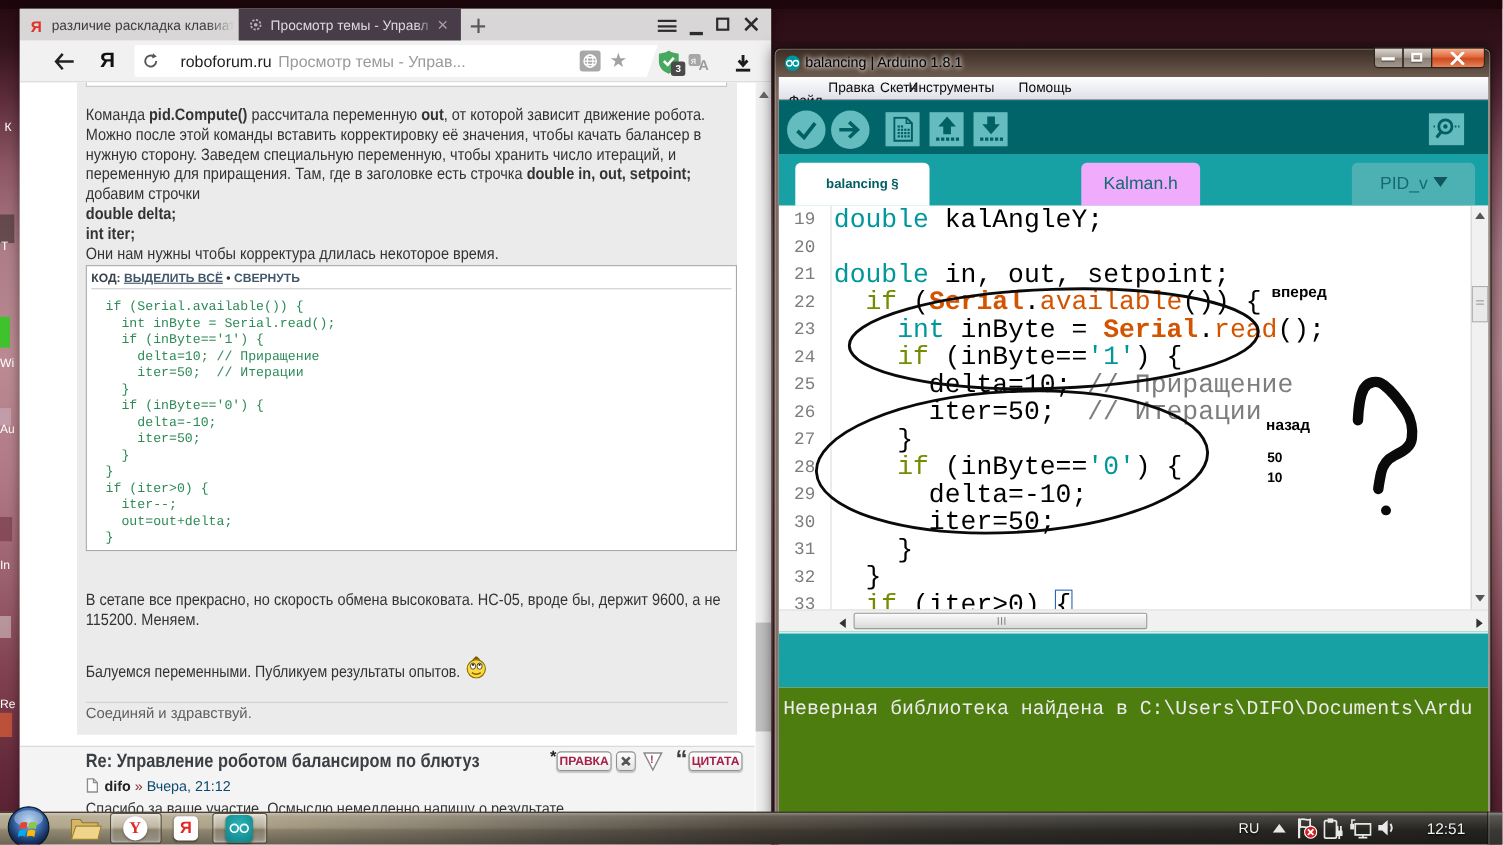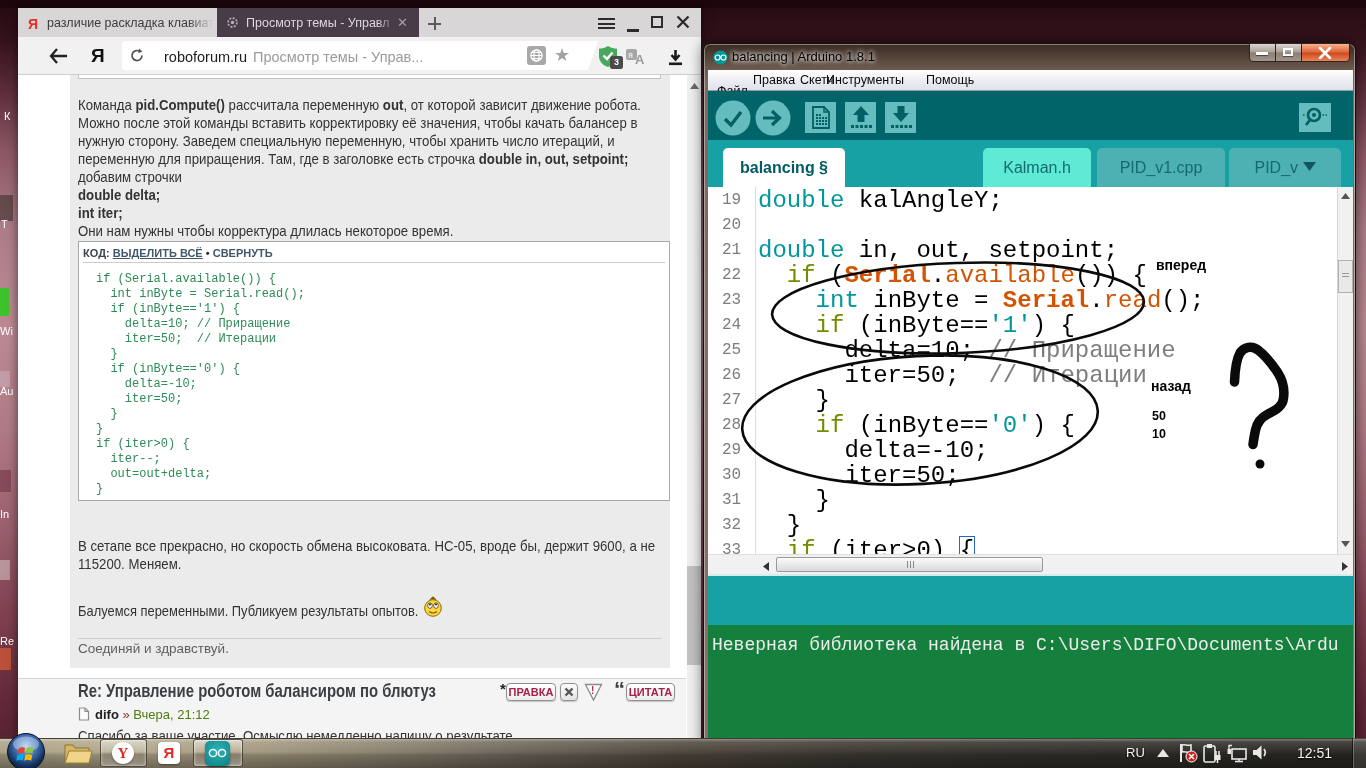--- a/index.html
+++ b/index.html
@@ -158,21 +158,21 @@
             <path d="M1.5 1.5 L17.5 1.5 L9.5 17 Z" fill="#fff" stroke="#8a8a8a" stroke-width="1.3"></path>
             <text x="7" y="11" font-size="10" font-weight="bold" fill="#b03049" font-family="Liberation Sans">!</text>
           </svg>
         </div>
     <div class="abs" style="left:596px;top:602px;font-size:22px;font-weight:bold;color:#3c3c3c;">“</div>
     <div class="abs" style="left:608px;top:608px;width:49px;height:18px;background:linear-gradient(#fff,#ececec);border:1px solid #919191;border-radius:4px;box-shadow:0 1px 1px rgba(0,0,0,.2);font-size:11px;font-weight:bold;color:#a6204a;text-align:center;line-height:17px;">ЦИТАТА</div>
     <svg class="abs" style="left:60px;top:632px;" width="12" height="14" viewBox="0 0 12 14">
           <path d="M1.5 1 L7 1 L10.5 4.5 L10.5 13 L1.5 13 Z" fill="#fcfcfc" stroke="#8c8c8c" stroke-width="1.2"></path>
           <path d="M7 1 L7 4.5 L10.5 4.5" fill="none" stroke="#8c8c8c" stroke-width="1.2"></path>
         </svg>
-    <div class="abs" style="left:77px;top:632px;font-size:13px;color:#202020;"><b>difo</b> <span style="color:#8e2c2c;">»</span> <span style="color:#4d7c0f;">Вчера, 21:12</span></div>
+    <div class="abs" style="left:77px;top:632px;font-size:13px;color:#202020;"><b>difo</b> <span style="color:#8e2c2c;">»</span> <span style="color:#0c4a6e;">Вчера, 21:12</span></div>
     <div class="abs" style="left:60px;top:652px;font-size:15px;color:#333;white-space:nowrap;transform:scaleX(.88);transform-origin:0 0;">Спасибо за ваше участие. Осмыслю немедленно напишу о результате.</div>
 
     <div class="abs" style="left:669px;top:0;width:14px;height:693px;background:#f0f0f0;"></div>
     <svg class="abs" style="left:672px;top:8px;" width="9" height="6" viewBox="0 0 9 6">
           <path d="M0 6 L4.5 0 L9 6 Z" fill="#6a6a6a"></path>
         </svg>
     <div class="abs" style="left:669px;top:491px;width:14px;height:99px;background:#c2c2c2;"></div>
   </div>
 </div>
 
@@ -265,23 +265,22 @@
             <svg style="margin:4px auto 0;display:block" width="24" height="20" viewBox="0 0 24 20">
               <circle cx="11" cy="8" r="6" fill="none" stroke="#006064" stroke-width="2.6"></circle>
               <circle cx="11" cy="8" r="2" fill="#006064"></circle>
               <path d="M7 13 L3 18" stroke="#006064" stroke-width="2.8"></path>
               <path d="M0 8 H2.5 M19.5 8 H24" stroke="#006064" stroke-width="1.6" stroke-dasharray="1.5 1.5"></path>
             </svg>
           </div>
     </div>
 
     <div class="abs" style="left:0;top:70px;width:645px;height:47px;background:#17A1A5;">
-      <div class="abs" style="left:15px;top:8px;width:122px;height:39px;background:#fff;border-radius:5px 5px 0 0;text-align:center;font-size:16px;font-weight:bold;color:#005c62;line-height:39px;">balancing §</div>
-      <div class="abs" style="left:275px;top:8px;width:108px;height:39px;background:#5eead4;border-radius:5px 5px 0 0;text-align:center;font-size:16px;color:#156a70;line-height:39px;">Kalman.h</div>
-      <div class="abs" style="left:389px;top:8px;width:128px;height:39px;background:#4db1b4;border-radius:5px 5px 0 0;text-align:center;font-size:16px;color:#156a70;line-height:39px;">PID_v1.cpp</div>
+      <div class="abs" style="left:15px;top:8px;width:122px;height:39px;background:#fff;border-radius:5px 5px 0 0;text-align:center;font-size:12px;font-weight:bold;color:#005c62;line-height:39px;">balancing §</div>
+      <div class="abs" style="left:275px;top:8px;width:108px;height:39px;background:#f0abfc;border-radius:5px 5px 0 0;text-align:center;font-size:16px;color:#156a70;line-height:39px;">Kalman.h</div>
       <div class="abs" style="left:521px;top:8px;width:112px;height:39px;background:#4db1b4;border-radius:5px 5px 0 0;text-align:center;font-size:16px;color:#156a70;line-height:39px;">PID_v <svg width="13" height="10" viewBox="0 0 13 10" style="display:inline-block;vertical-align:1px">
               <path d="M0 0 L13 0 L6.5 9 Z" fill="#10565c"></path>
             </svg></div>
     </div>
 
     <div class="abs" style="left:0;top:117px;width:645px;height:367px;background:#fff;overflow:hidden;">
       <div class="abs" style="left:47px;top:0;width:1px;height:367px;background:#dcdcdc;"></div>
       <div class="abs" id="gutter" style="left:4px;top:1px;width:39px;text-align:center;font-family:'Liberation Mono',monospace;font-size:16px;line-height:25px;color:#7d7d7d;white-space:pre;">19
 20
 21
@@ -333,21 +332,21 @@
       <div class="abs" style="left:199px;top:6px;width:1px;height:7px;background:#888;"></div>
       <div class="abs" style="left:202px;top:6px;width:1px;height:7px;background:#888;"></div>
       <div class="abs" style="left:205px;top:6px;width:1px;height:7px;background:#888;"></div>
       <svg class="abs" style="left:634px;top:7px;" width="6" height="9" viewBox="0 0 6 9">
             <path d="M0 0 L0 9 L6 4.5 Z" fill="#333"></path>
           </svg>
     </div>
 
     <div class="abs" style="left:0;top:504px;width:645px;height:51px;background:#17A1A5;border-top:2px solid #d4ecec;"></div>
 
-    <div class="abs" style="left:0;top:555px;width:645px;height:124px;background:#15803d;overflow:hidden;">
+    <div class="abs" style="left:0;top:555px;width:645px;height:124px;background:#4d7c0f;overflow:hidden;">
       <div class="abs" style="left:4px;top:10px;font-family:'Liberation Mono',monospace;font-size:18px;color:#ececec;white-space:pre;">Неверная библиотека найдена в C:\Users\DIFO\Documents\Ardu</div>
     </div>
 
     <div class="abs" style="left:0;top:679px;width:645px;height:19px;background:#f1f1f1;">
       <svg class="abs" style="left:12px;top:6px;" width="6" height="9" viewBox="0 0 6 9">
             <path d="M6 0 L6 9 L0 4.5 Z" fill="#333"></path>
           </svg>
       <div class="abs" style="left:19px;top:2px;width:213px;height:14px;background:linear-gradient(#fbfbfb,#d9d9d9);border:1px solid #9a9a9a;border-radius:2px;"></div>
       <div class="abs" style="left:126px;top:5px;width:1px;height:7px;background:#888;"></div>
       <div class="abs" style="left:129px;top:5px;width:1px;height:7px;background:#888;"></div>

